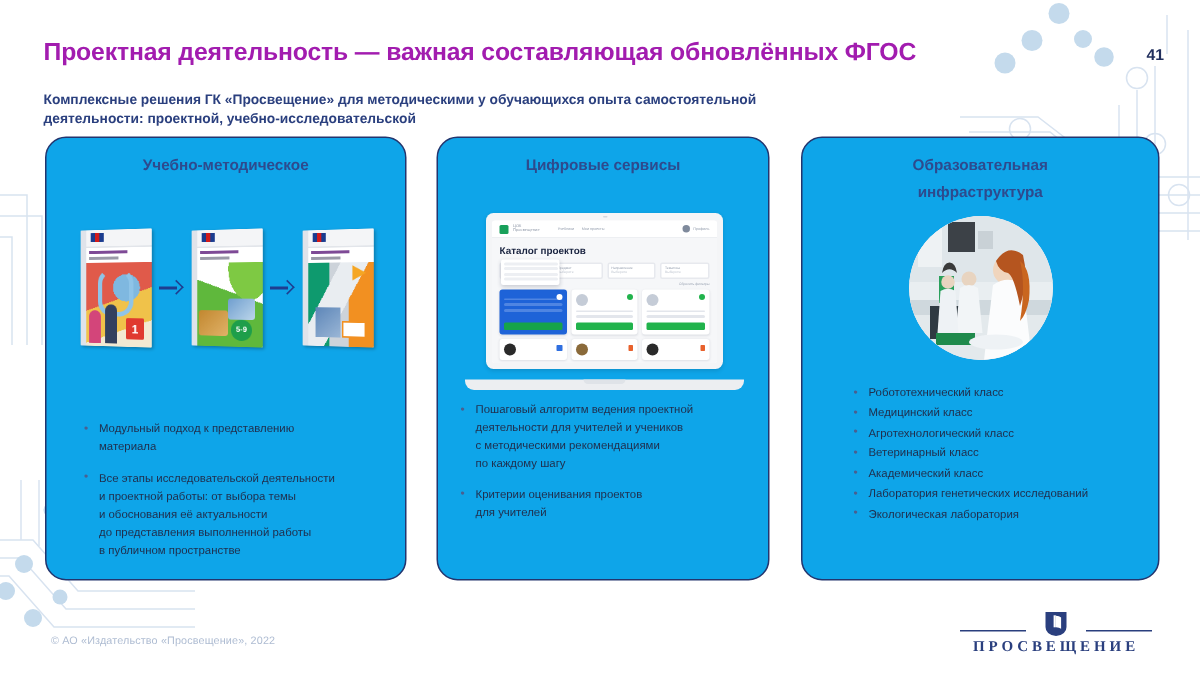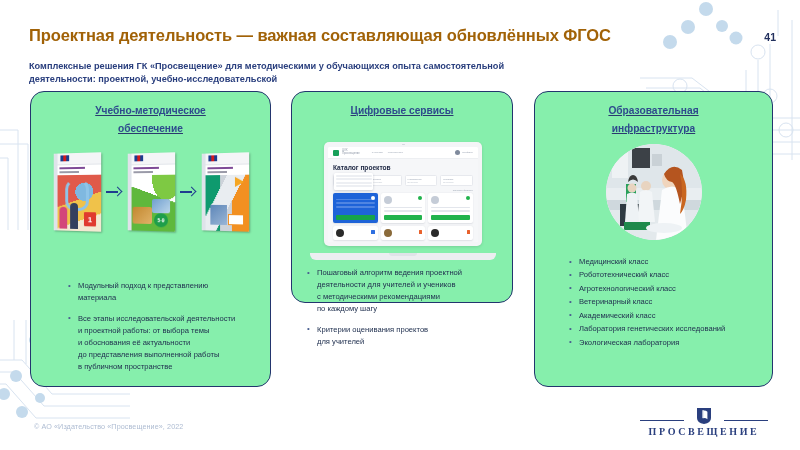--- a/index.html
+++ b/index.html
@@ -15,42 +15,41 @@
   
   .deco{position:absolute;pointer-events:none;}
   .deco-tr{top:0;right:0;width:160px;height:170px;}
   .deco-bl{left:0;bottom:0;width:130px;height:130px;}
   .deco-ml{left:0;top:120px;width:40px;height:120px;}
 
   
   .title{
     position:absolute;left:29px;top:26px;
     font-size:16.5px;font-weight:bold;letter-spacing:-0.1px;
-    color:#a16207;white-space:nowrap;
+    color:#a21caf;white-space:nowrap;
   }
   .page-num{
     position:absolute;right:24px;top:31px;
     font-size:10.5px;font-weight:bold;color:#22305e;
   }
   .subtitle{
     position:absolute;left:29px;top:60px;width:540px;
     font-size:9.2px;font-weight:bold;line-height:1.38;color:#2a3f7e;
   }
 
   
   .panel{
     position:absolute;
     border:1.6px solid #23356e;
     border-radius:14px;
-    background:#86efac;
+    background:#0ea5e9;
     box-sizing:border-box;
-    text-decoration:underline;
   }
   #panel-1{left:30px;top:91px;width:241px;height:296px;}
-  #panel-2{left:291px;top:91px;width:222px;height:212px;}
+  #panel-2{left:291px;top:91px;width:222px;height:296px;}
   #panel-3{left:534px;top:91px;width:239px;height:296px;}
 
   .panel-title{
     text-align:center;
     font-size:10.2px;font-weight:bold;line-height:1.72;
     color:#2e4a8d;
     padding:10px 14px 0;
   }
   .panel-title .l2{display:block;}
 
@@ -61,21 +60,21 @@
   .bullets li{
     position:relative;padding-left:11px;margin-bottom:9px;
     white-space:pre-line;
   }
   .bullets li:before{
     content:"•";position:absolute;left:1px;top:-0.5px;
     color:#4a5f90;font-size:8px;
   }
   .bullets.tight li{margin-bottom:1.5px;}
 
-  #bullets-1{position:absolute;left:36px;top:188px;width:200px;}
+  #bullets-1{position:absolute;left:24px;top:188px;width:200px;}
   #bullets-2{position:absolute;left:14px;top:175px;width:196px;}
   #bullets-3{position:absolute;left:33px;top:164px;width:200px;}
 
   
   .books{
     position:absolute;left:12px;top:54px;width:216px;height:92px;
     display:flex;align-items:center;justify-content:center;gap:5px;
   }
   .book{
     width:48px;height:78px;border-radius:1px;position:relative;overflow:hidden;
@@ -268,21 +267,20 @@
     </g>
   </svg>
 
   <div class="title">Проектная деятельность — важная составляющая обновлённых ФГОС</div>
   <div class="page-num">41</div>
   <div class="subtitle">Комплексные решения ГК «Просвещение» для методическими у обучающихся опыта самостоятельной деятельности: проектной, учебно-исследовательской</div>
 
   <div class="panel" id="panel-1">
     <div class="panel-title">
       <span>Учебно-методическое</span>
-      <span class="l2">обеспечение</span>
     </div>
 
     <div class="books">
       <div class="book" id="book-1">
         <div class="spine"></div>
           <div class="hdr"></div>
           <div class="ttl"></div>
           <div class="ttl2"></div>
         <div class="art"></div>
           <div class="tube"></div>
@@ -471,22 +469,22 @@
             <path d="M56 46 q10 -7 20 0 l6 50 h-32 z" fill="#fbfcfd"></path>
             <path d="M58 30 q8 -12 18 -4 q4 16 -2 34 q-4 -20 -8 -22 q-6 -1 -8 -8z" fill="#b5551f"></path>
             <path d="M74 30 q8 6 6 26 q-2 10 -6 14 q4 -24 0 -40z" fill="#c9661f"></path>
             <ellipse cx="58" cy="84" rx="18" ry="5" fill="#eef2f5"></ellipse>
           </g>
         </svg>
       </div>
     </div>
 
     <ul class="bullets tight" id="bullets-3">
+      <li>Робототехнический класс</li>
       <li>Медицинский класс</li>
-      <li>Робототехнический класс</li>
       <li>Агротехнологический класс</li>
       <li>Ветеринарный класс</li>
       <li>Академический класс</li>
       <li>Лаборатория генетических исследований</li>
       <li>Экологическая лаборатория</li>
     </ul>
   </div>
 
   <div class="copyright">© АО «Издательство «Просвещение», 2022</div>
 

